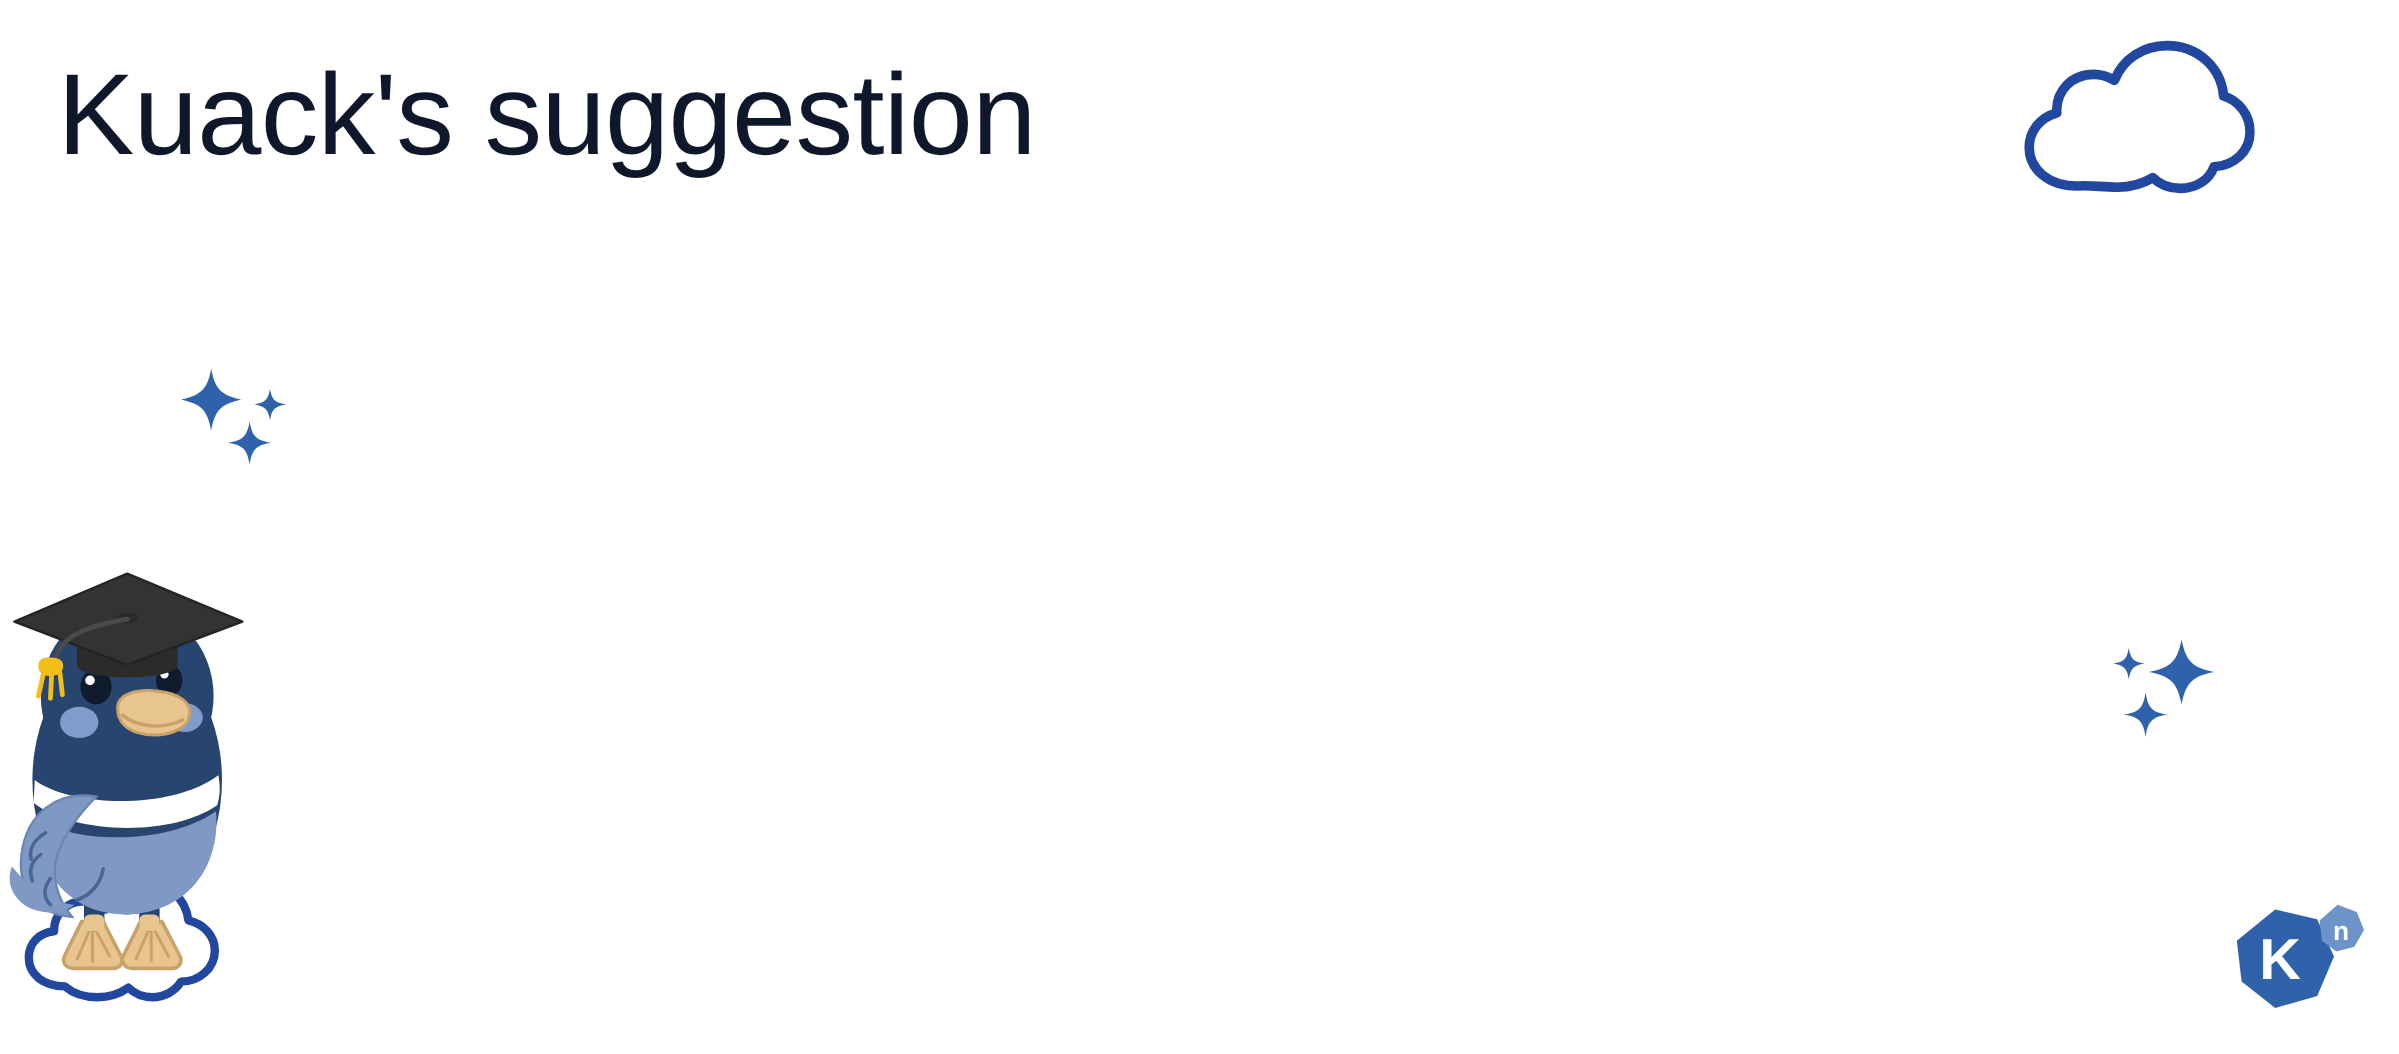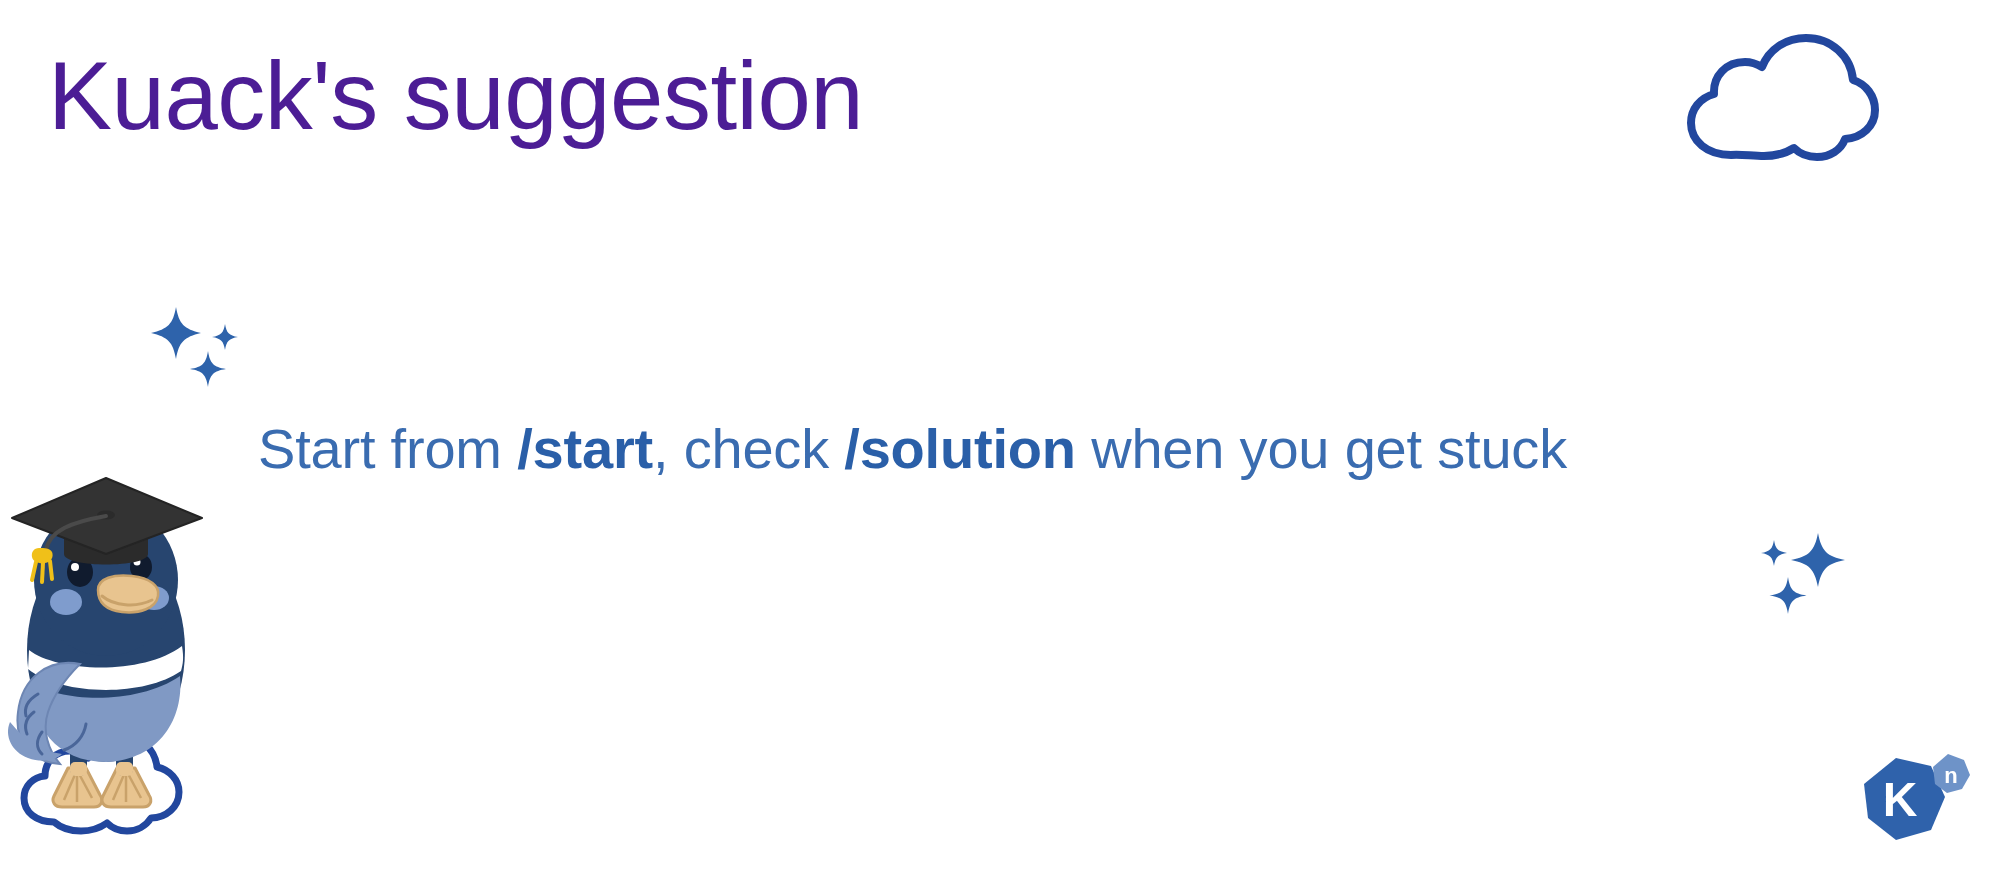--- a/index.html
+++ b/index.html
@@ -20,21 +20,21 @@
 
   
   #title {
     position: absolute;
     left: 48px;
     top: 42px;
     font-size: 96px;
     line-height: 1.12;
     font-weight: 400;
     letter-spacing: -0.5px;
-    color: #4c1d95;
+    color: #0f172a;
     white-space: nowrap;
   }
 
   
   #bodyline {
     position: absolute;
     left: 258px;
     top: 414px;
     font-size: 56px;
     line-height: 1.25;
@@ -218,23 +218,20 @@
         <path d="M37 98 C32 98 29 102 30 107 C31 112 37 114 43 113 C49 112 52 107 50 102 C48 98 42 98 37 98 Z" fill="#f0c019"></path>
         <g stroke="#f0c019" stroke-width="4" stroke-linecap="round">
           <line x1="34" y1="112" x2="30" y2="130"></line>
           <line x1="41" y1="113" x2="40" y2="132"></line>
           <line x1="48" y1="111" x2="50" y2="129"></line>
         </g>
       </g>
     </svg>
   </div>
 
-  <div id="bodyline">
-    <span>Start from </span><span class="cmd">/start</span><span>, check </span><span class="cmd">/solution</span><span> when you get stuck</span>
-  </div>
 
   <div id="logo">
     <svg viewBox="0 0 128 110" width="128" height="110" aria-hidden="true">
 
       <path d="M48 6 L83 14 L97 45 L83 78 L48 88 L20 66 L16 32 Z" fill="#2f62ab"></path>
 
       <path d="M100 2 L116 8 L122 23 L114 37 L99 41 L87 32 L85 15 Z" fill="#6e93c8"></path>
       <text x="52" y="64" font-family="Liberation Sans, sans-serif" font-size="48" font-weight="700" fill="#ffffff" text-anchor="middle">K</text>
       <text x="103" y="31" font-family="Liberation Sans, sans-serif" font-size="22" font-weight="700" fill="#ffffff" text-anchor="middle">n</text>
     </svg>

